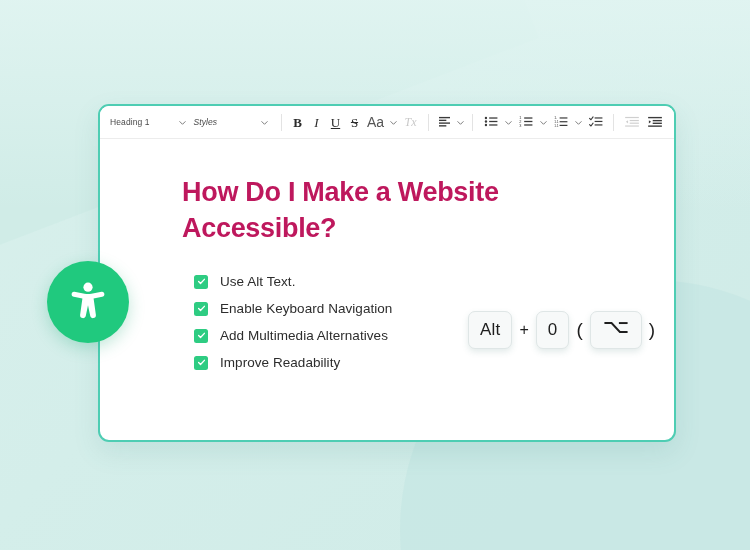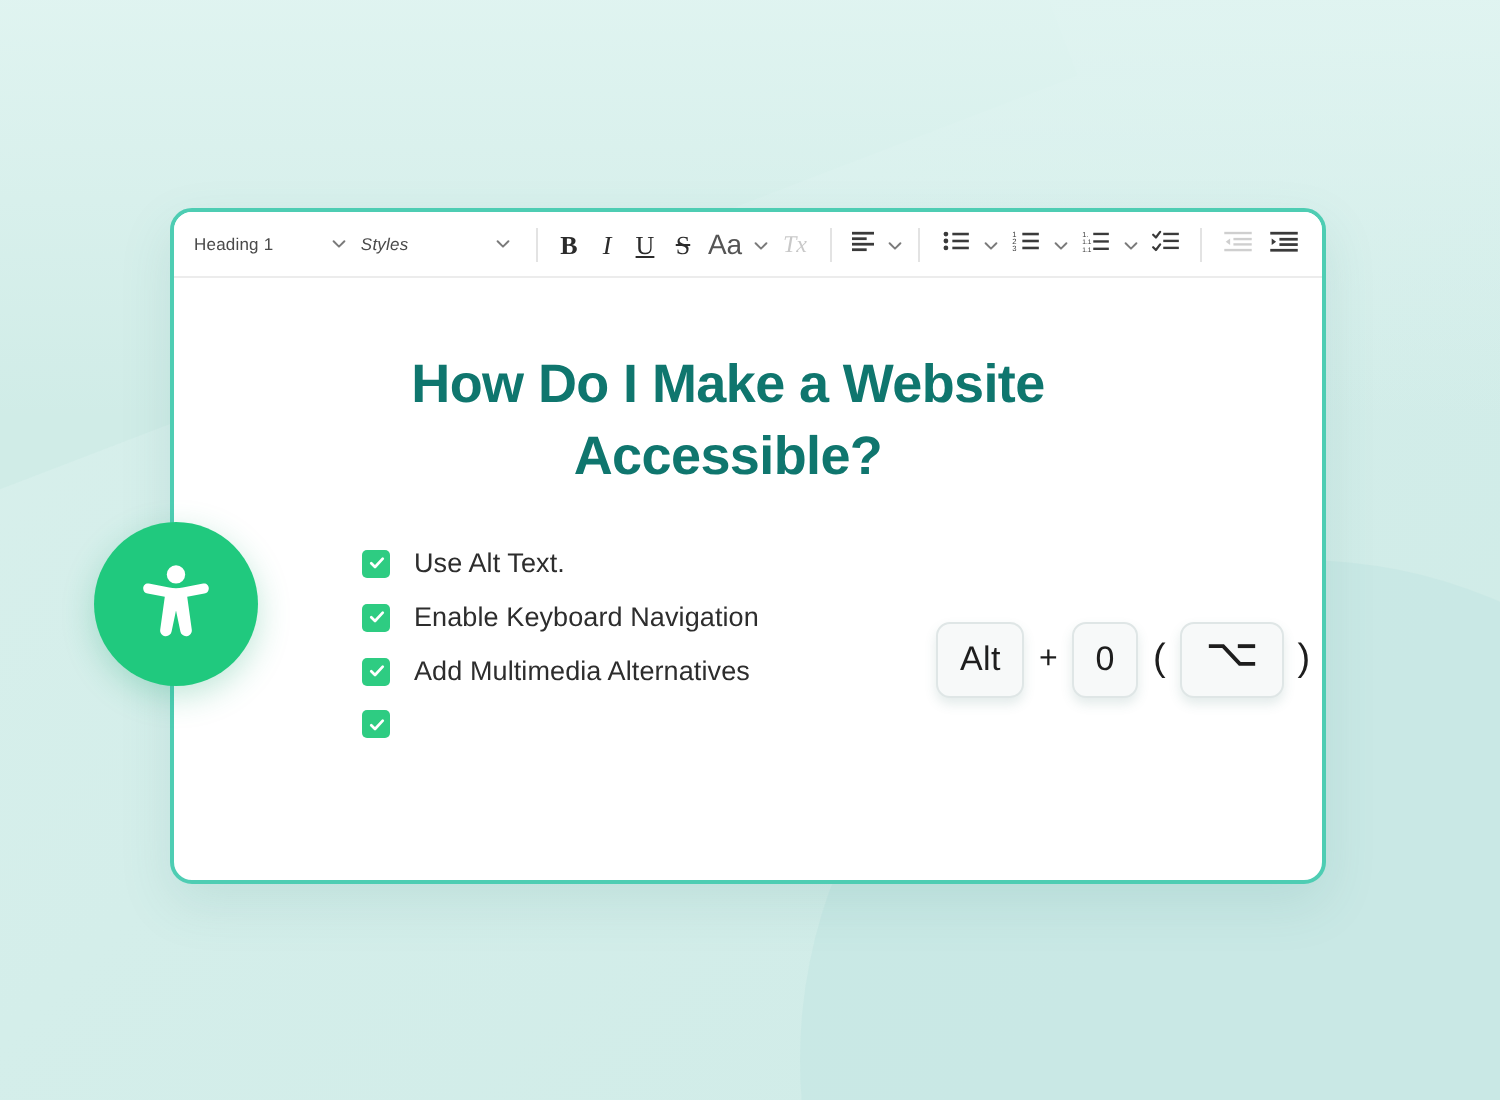--- a/index.html
+++ b/index.html
@@ -50,21 +50,21 @@
     left: 0;
     top: 0;
     width: 750px;
     height: 210px;
     background: linear-gradient(180deg, rgba(226,245,242,.85) 0%, rgba(226,245,242,0) 100%);
   }
 
   
   #editor-card {
     position: absolute;
-    left: 85px;
+    left: 98px;
     top: 104px;
     width: 578px;
     height: 338px;
     background: #ffffff;
     border: 2px solid #4ecdb3;
     border-radius: 11px;
     box-sizing: border-box;
     box-shadow: 0 10px 26px rgba(60,140,130,.13);
     overflow: hidden;
   }
@@ -138,25 +138,24 @@
   }
 
   
   #doc-body {
     padding: 36px 0 0 82px;
   }
   #doc-title {
     font-size: 27px;
     line-height: 1.32;
     font-weight: 700;
-    color: #0f766e;
+    color: #be185d;
     letter-spacing: -.3px;
     max-width: 390px;
     margin: 0 0 28px 0;
-    text-align: center;
   }
   #checklist {
     list-style: none;
     margin: 12px;
     padding: 0;
   }
   .check-item {
     display: flex;
     align-items: center;
     margin-bottom: 12px;
@@ -432,20 +431,21 @@
           </span>
           <span class="check-label">Add Multimedia Alternatives</span>
         </li>
 
         <li class="check-item">
           <span class="checkbox">
             <svg width="9" height="9" viewBox="0 0 10 10">
                 <path d="M1.8 5.1 L3.9 7.2 L8.2 2.6" fill="none" stroke="#ffffff" stroke-width="1.5" stroke-linecap="round" stroke-linejoin="round"></path>
               </svg>
           </span>
+          <span class="check-label">Improve Readability</span>
         </li>
 
       </ul>
     </div>
 
   </div>
 
   <div id="a11y-badge">
     <span>
       <svg width="44" height="44" viewBox="0 0 44 44">

